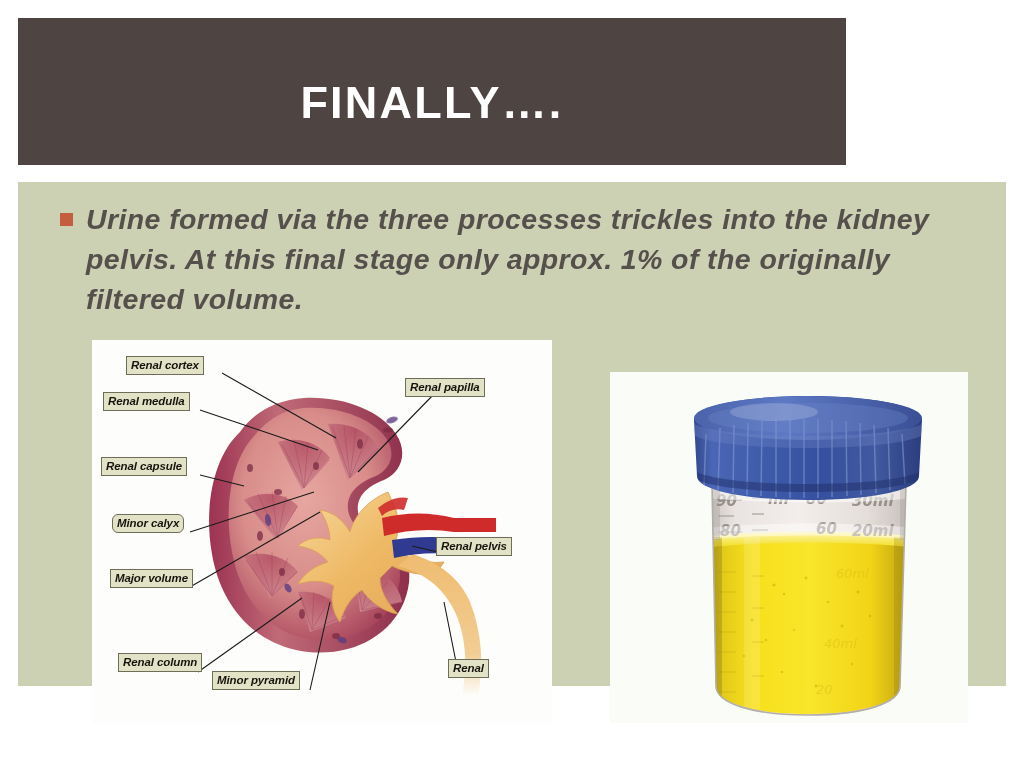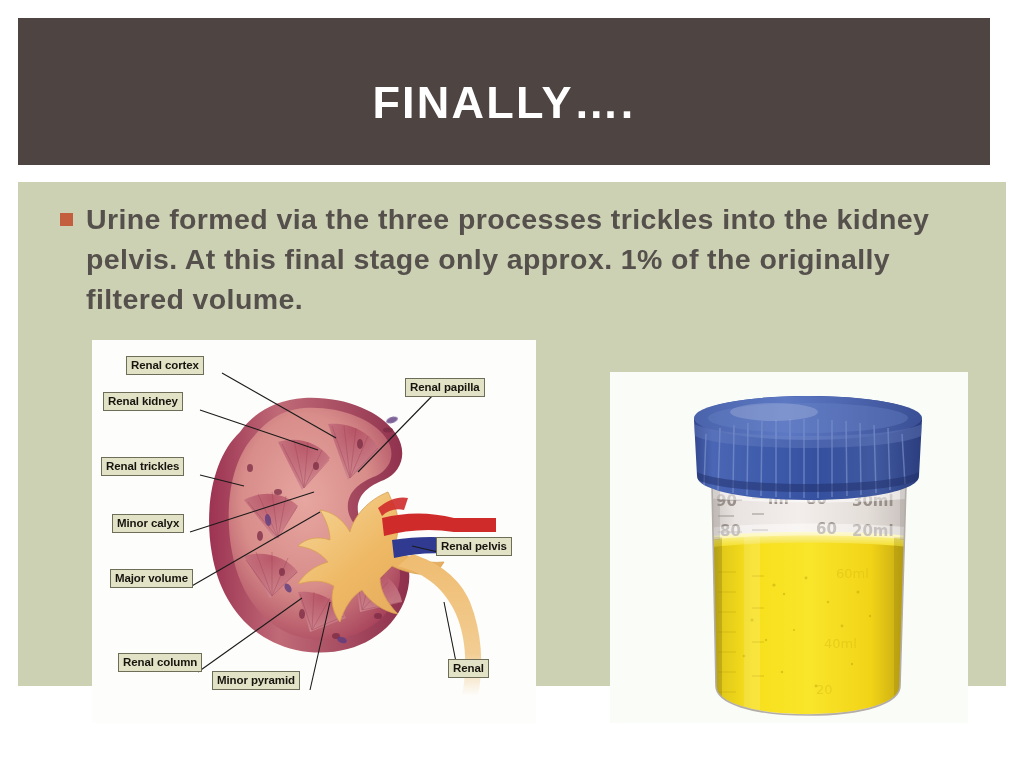--- a/index.html
+++ b/index.html
@@ -18,21 +18,21 @@
     width: 1024px;
     height: 768px;
     background: #ffffff;
   }
 
   
   .title-bar {
     position: absolute;
     left: 18px;
     top: 18px;
-    width: 972px;
+    width: 828px;
     height: 147px;
     background: #4e4542;
   }
   .title-text {
     position: absolute;
     left: 0;
     right: 0;
     top: 62px;
     text-align: center;
     color: #ffffff;
@@ -45,20 +45,21 @@
   }
 
   
   .body-panel {
     position: absolute;
     left: 18px;
     top: 182px;
     width: 988px;
     height: 504px;
     background: #ccd1b4;
+    font-style: italic;
   }
 
   .bullet-row {
     position: absolute;
     left: 42px;
     top: 17px;
     width: 930px;
   }
   .bullet-marker {
     position: absolute;
@@ -79,20 +80,21 @@
   }
 
   
   .kidney-panel {
     position: absolute;
     left: 74px;
     top: 158px;
     width: 444px;
     height: 383px;
     background: #fdfdfb;
+    padding-left: 16px;
   }
   .kidney-svg {
     position: absolute;
     left: 0;
     top: 0;
     width: 444px;
     height: 383px;
   }
   .lbl {
     position: absolute;
@@ -236,23 +238,23 @@
           <path d="M98 247 L228 172"></path>
           <path d="M106 332 L210 258"></path>
           <path d="M218 350 L238 262"></path>
           <path d="M344 52 L266 132"></path>
           <path d="M346 212 L320 206"></path>
           <path d="M366 332 L352 262"></path>
         </g>
       </svg>
 
       <div class="lbl" style="left:34px; top:16px;">Renal cortex</div>
-      <div class="lbl" style="left:11px; top:52px;">Renal kidney</div>
-      <div class="lbl" style="left:9px; top:117px;">Renal trickles</div>
-      <div class="lbl" style="left:20px; top:174px;">Minor calyx</div>
+      <div class="lbl" style="left:11px; top:52px;">Renal medulla</div>
+      <div class="lbl" style="left:9px; top:117px;">Renal capsule</div>
+      <div class="lbl" style="left:20px; top:174px;border-radius:6px;">Minor calyx</div>
       <div class="lbl" style="left:18px; top:229px;">Major volume</div>
       <div class="lbl" style="left:26px; top:313px;">Renal column</div>
       <div class="lbl" style="left:120px; top:331px;">Minor pyramid</div>
       <div class="lbl" style="left:313px; top:38px;">Renal papilla</div>
       <div class="lbl" style="left:344px; top:197px;text-align:center;">Renal pelvis</div>
       <div class="lbl" style="left:356px; top:319px;">Renal</div>
     </div>
 
     <div class="urine-panel">
       <svg class="cup-svg" viewBox="0 0 358 351">

